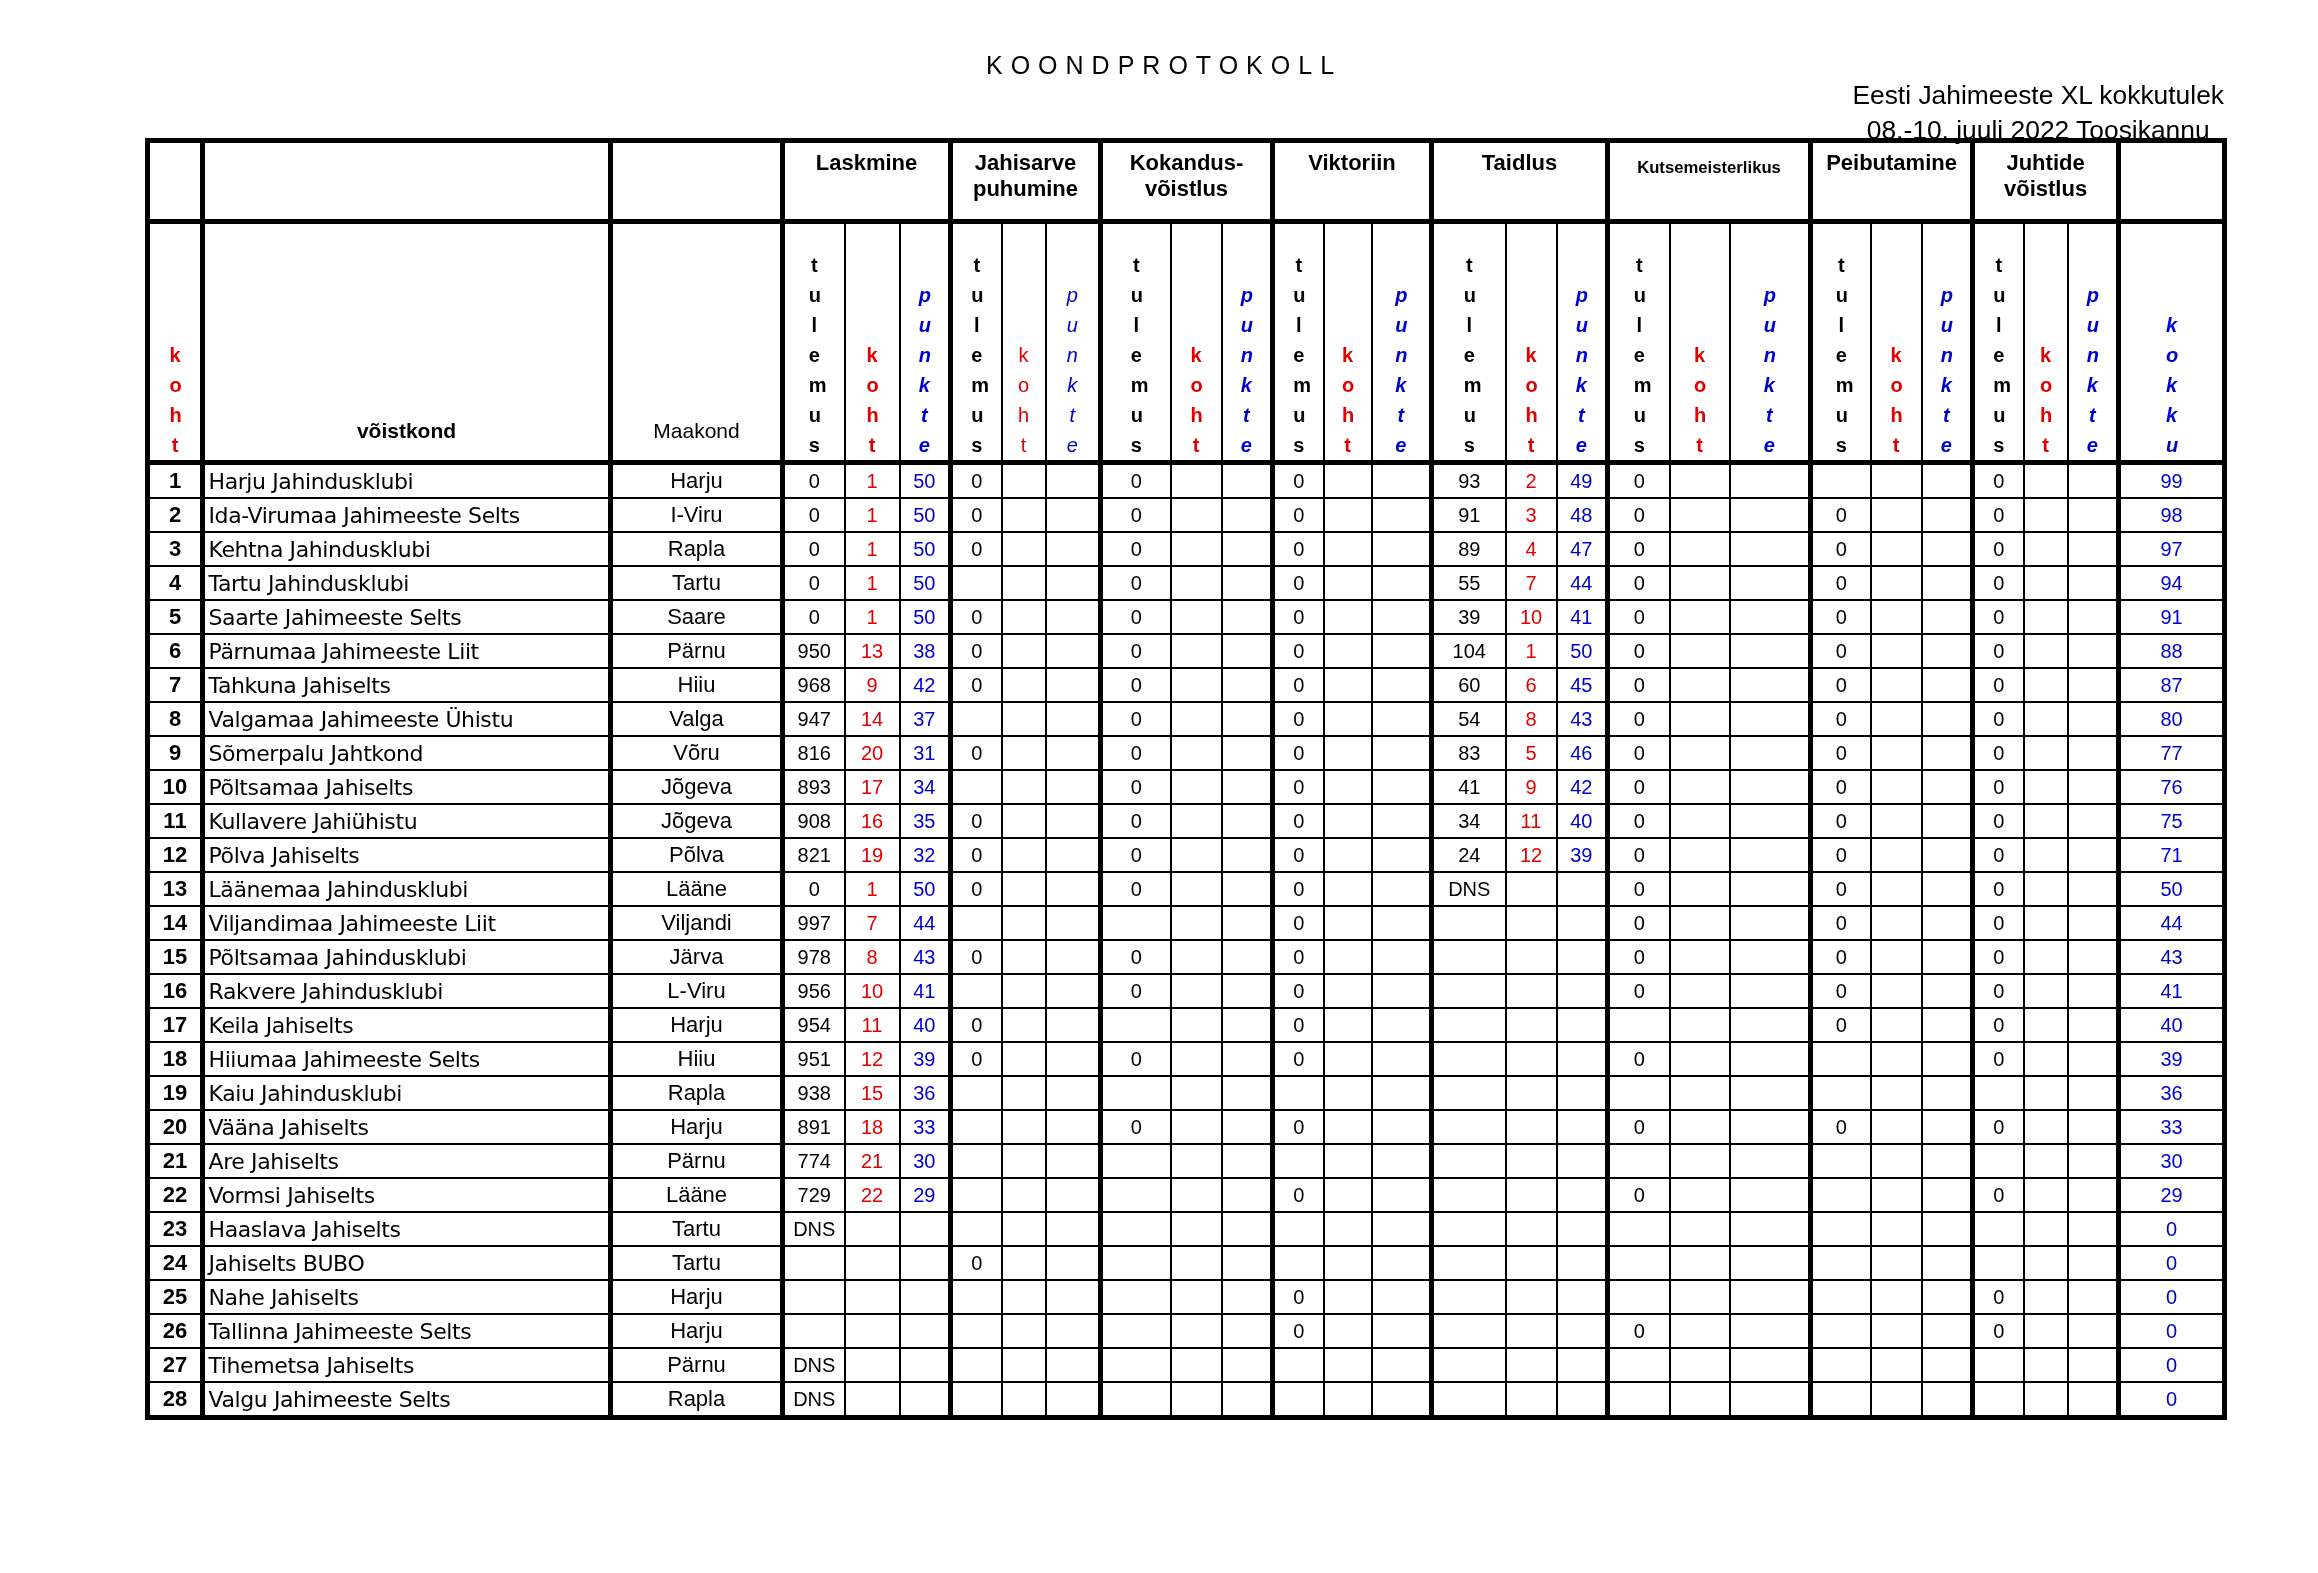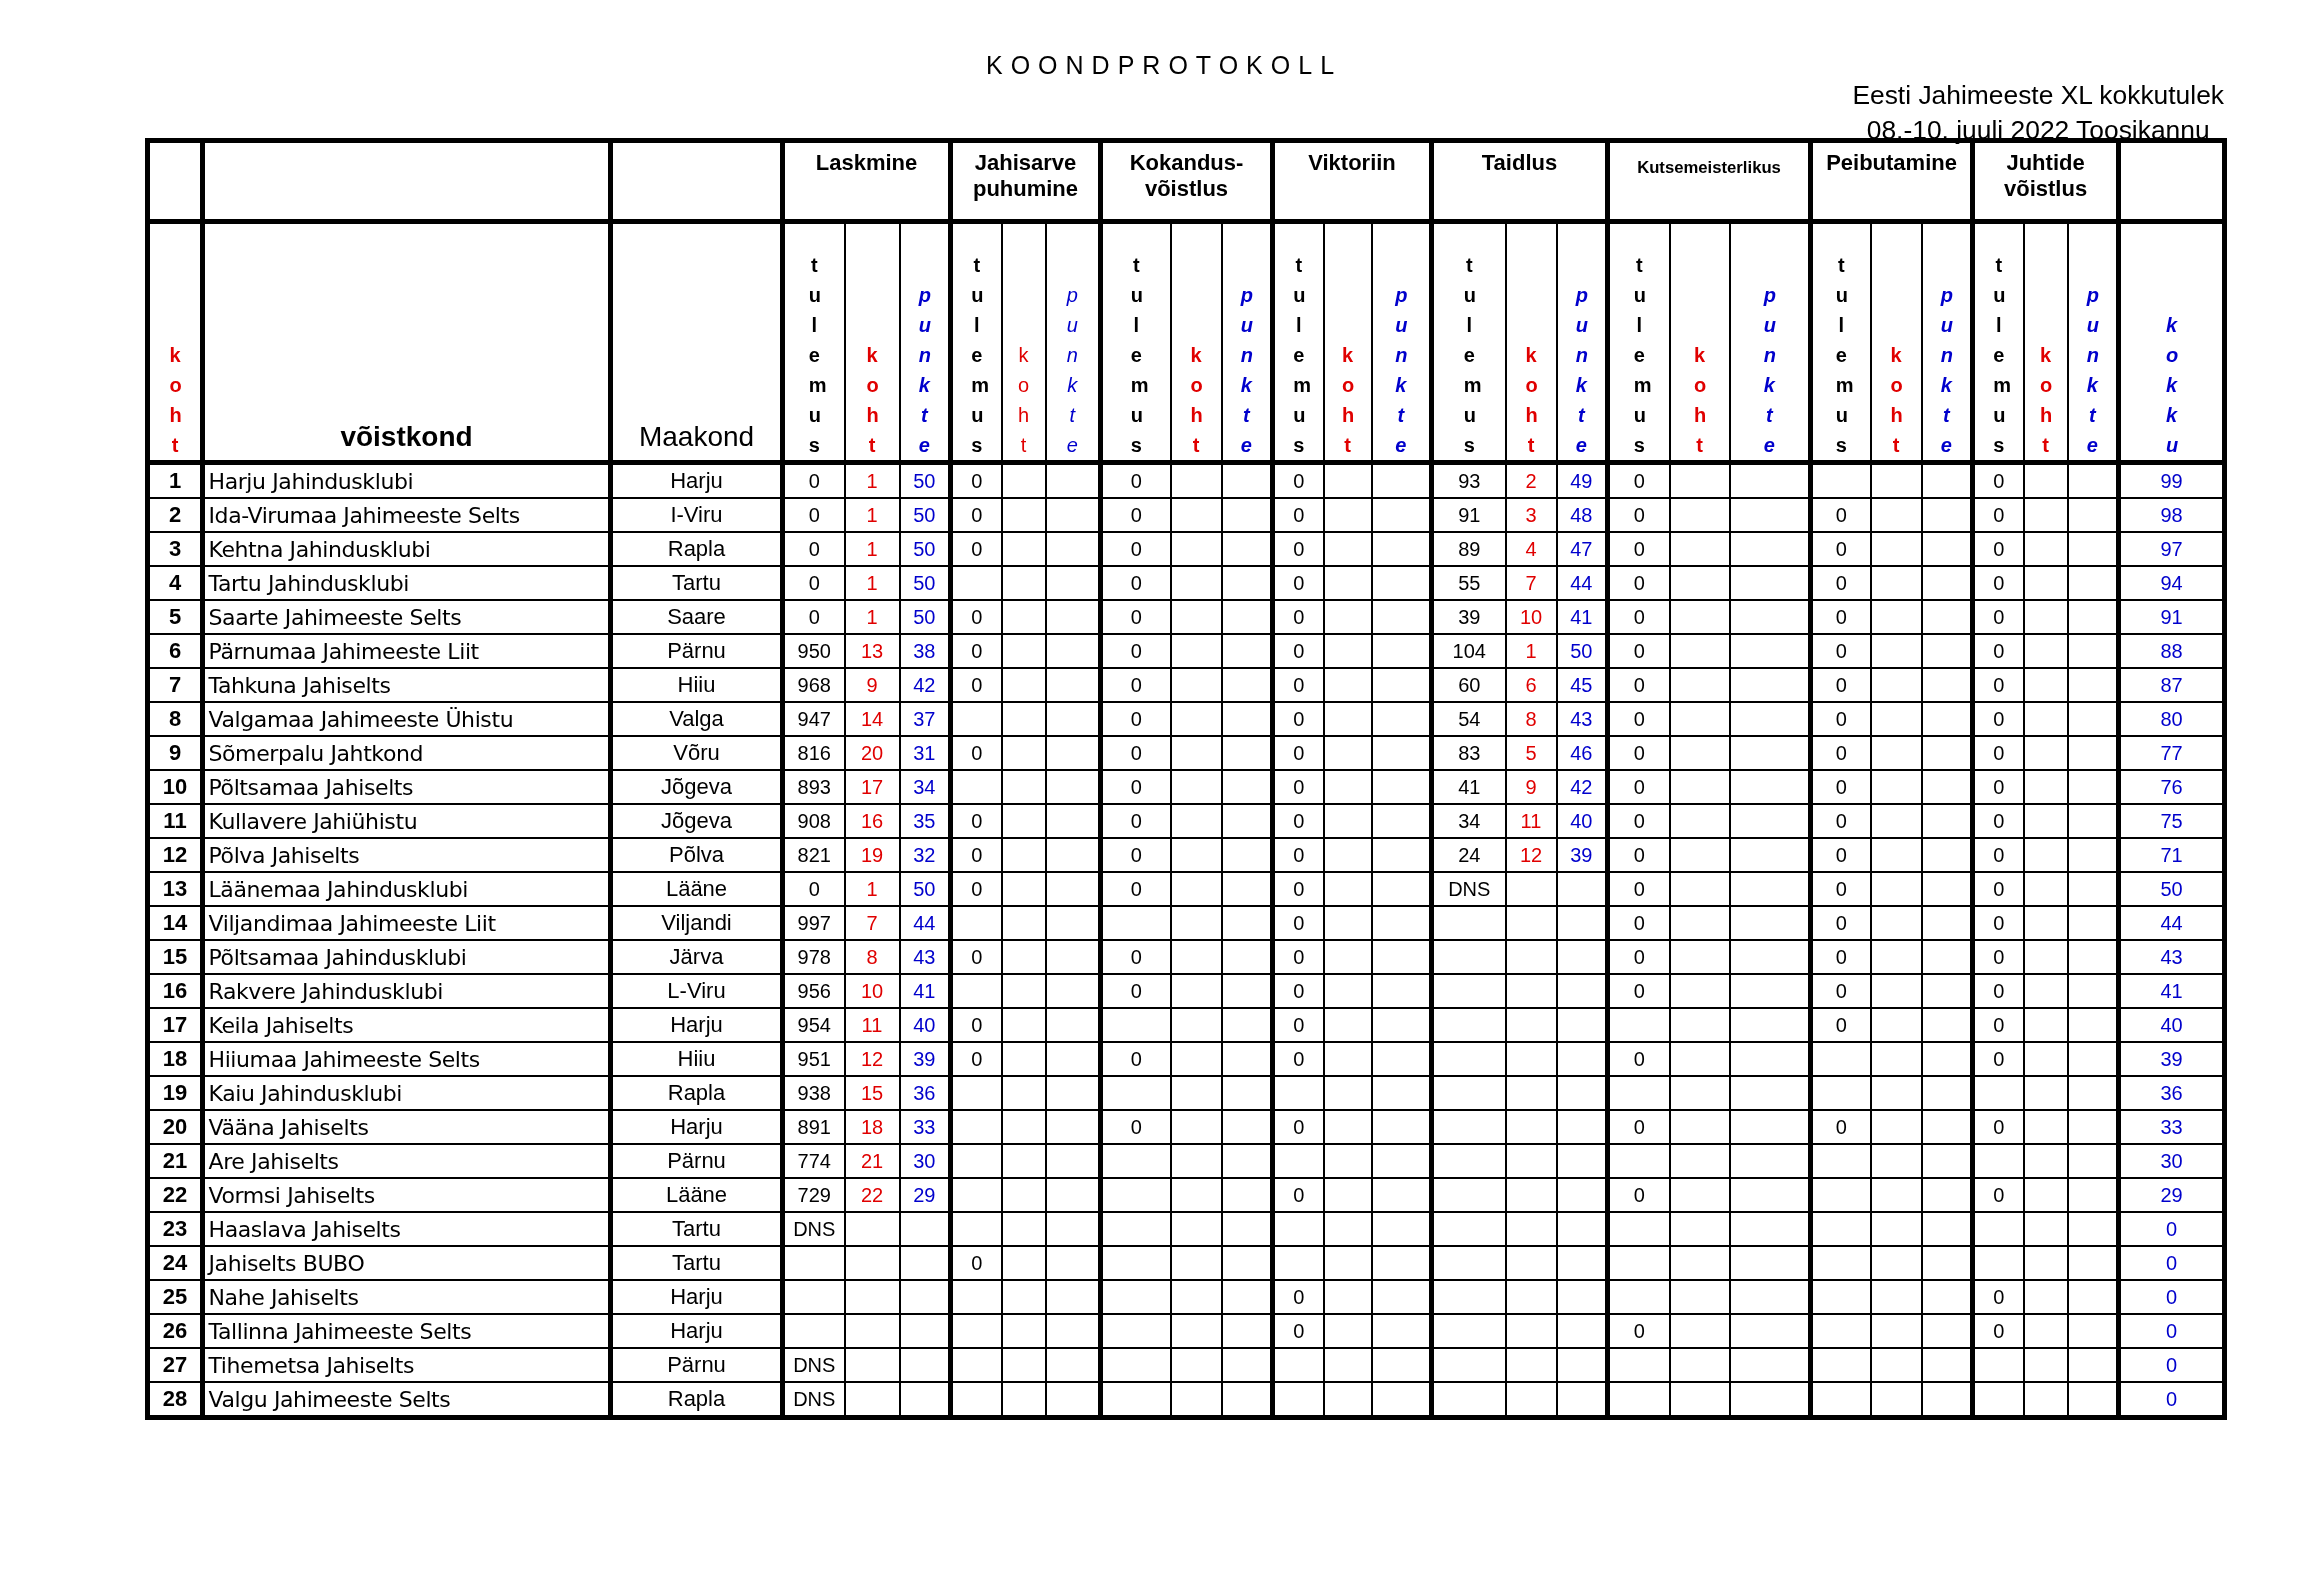--- a/index.html
+++ b/index.html
@@ -13,21 +13,21 @@
   .thick-top { border-top-width: 5.3px !important; }
   .thick-bottom { border-bottom-width: 5.3px !important; }
   .grp-head { height: 64px; font-weight: bold; font-size: 22px; line-height: 26.4px; vertical-align: top !important; padding-top: 7px !important; }
   .grp-head.small { font-size: 16.7px; padding-top: 12.3px !important; }
   .sub-head { height: 236px; vertical-align: bottom !important; font-weight: bold; font-size: 20px; line-height: 30px; padding-bottom: 0 !important; }
   .sub-head.regular { font-weight: normal; }
   .vert { display: inline-block; width: 1ch; word-break: break-all; white-space: normal; }
   .red { color: #e00000; }
   .blue { color: #0000cc; font-style: italic; }
   .rank-h { color: #e00000; }
-  .col-head-text { font-weight: bold; font-size: 28px; padding-bottom: 8px; }
+  .col-head-text { font-weight: bold; font-size: 21px; padding-bottom: 14px; }
   .col-head-text.regular { font-weight: normal; margin-top: 24px; }
   tbody td { height: 32px; font-size: 21px; }
   td.rank { font-weight: bold; font-size: 22px; }
   td.name { text-align: left !important; padding-left: 3.5px !important; font-family: "DejaVu Sans", sans-serif; font-size: 22px; white-space: nowrap; overflow: hidden; letter-spacing: -0.4px; }
   td.county { font-family: Liberation Sans, sans-serif; font-size: 22px; }
   td.num { font-size: 20px; }
   td.koht { color: #e00000; }
   td.punkte { color: #0000cc; }
   td.kokku { color: #0000cc; font-size: 20px; }
 </style>

